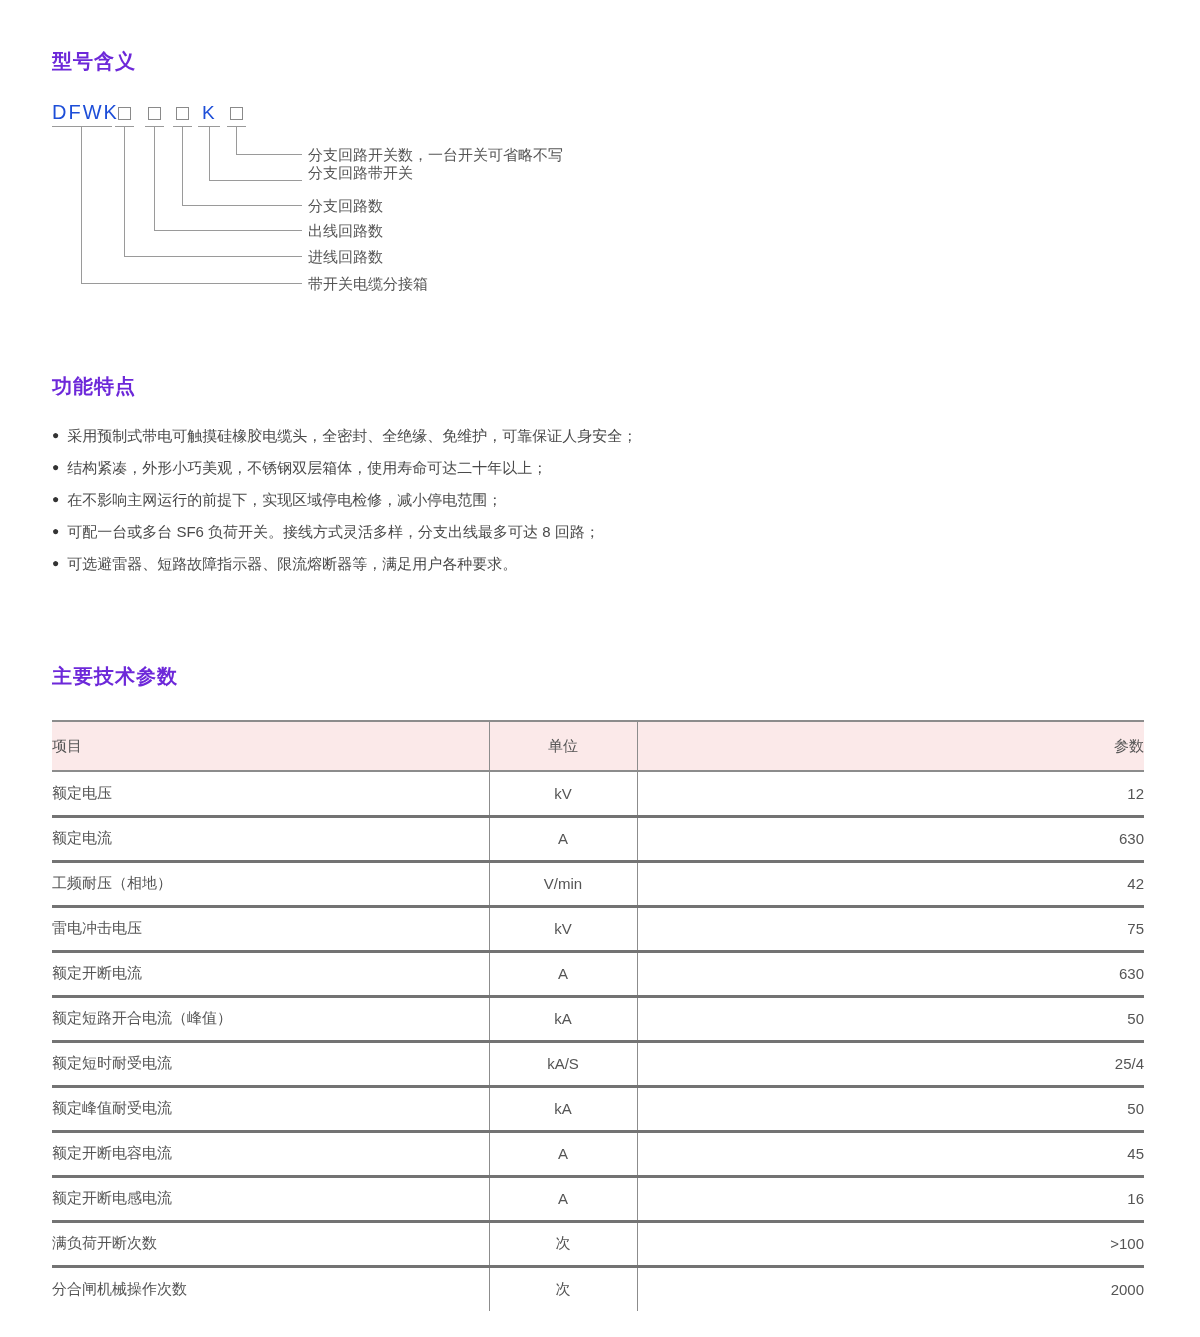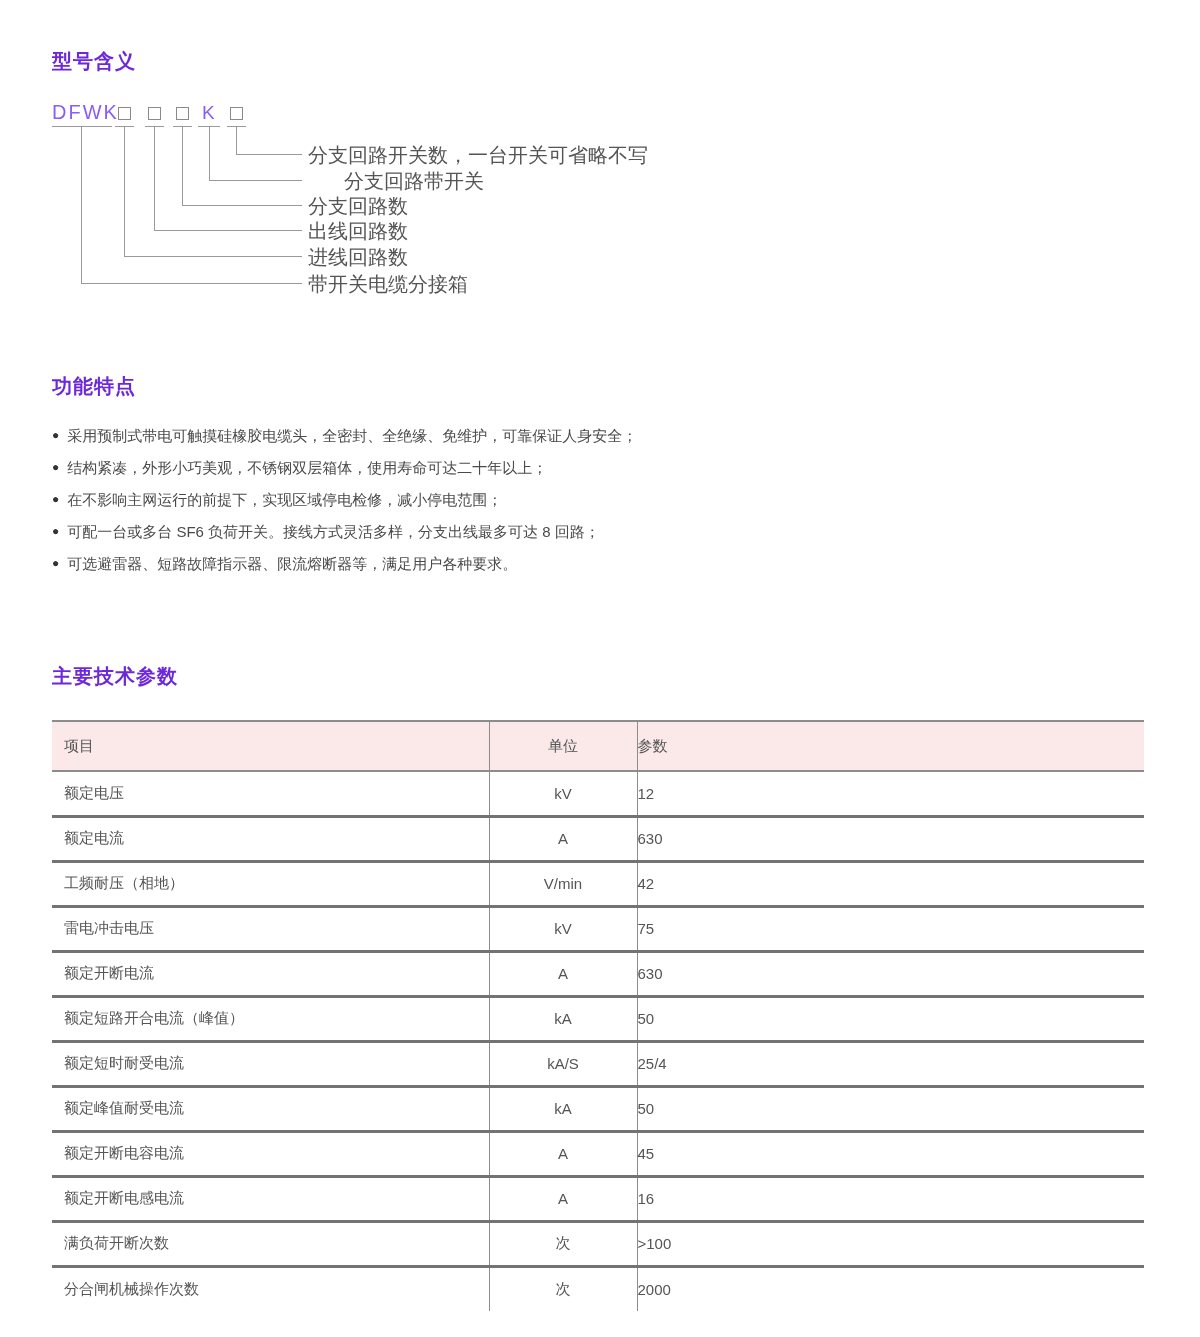--- a/index.html
+++ b/index.html
@@ -15,21 +15,21 @@
 
   .section-title {
     font-size: 20px;
     font-weight: bold;
     color: #6d28d9;
     letter-spacing: 1px;
   }
 
   
   #diagram { position: relative; height: 218px; margin-top: 26px; }
-  .m-el { position: absolute; color: #8b5cf6; }
+  .m-el { position: absolute; color: #1d4ed8; }
   .m-prefix { left: 0; top: 0; font-size: 20px; letter-spacing: 2px; }
   .m-letter { left: 150px; top: 1px; font-size: 19px; }
   .model-box {
     position: absolute; top: 6px;
     width: 13px; height: 13px;
     border: 1px solid #8a8a8a;
     background: #fff;
   }
   .mb1 { left: 66px; } .mb2 { left: 96px; } .mb3 { left: 124px; } .mb4 { left: 178px; }
   .u-seg { position: absolute; top: 25px; border-bottom: 1px solid #9a9a9a; height: 0; }
@@ -45,24 +45,24 @@
     border-bottom: 1px solid #9a9a9a;
   }
   .c0 { left: 184px; height: 29px;  width: 66px; }
   .c1 { left: 157px; height: 55px;  width: 93px; }
   .c2 { left: 130px; height: 80px;  width: 120px; }
   .c3 { left: 102px; height: 105px; width: 148px; }
   .c4 { left: 72px;  height: 131px; width: 178px; }
   .c5 { left: 29px;  height: 158px; width: 221px; }
   .d-label {
     position: absolute; left: 256px;
-    font-size: 20px; color: #555;
+    font-size: 15px; color: #555;
     white-space: nowrap; line-height: 20px;
   }
-  .dl0 { top: 44px; } .dl1 { top: 70px; margin-left: 36px; } .dl2 { top: 95px; }
+  .dl0 { top: 44px; } .dl1 { top: 62px; } .dl2 { top: 95px; }
   .dl3 { top: 120px; } .dl4 { top: 146px; } .dl5 { top: 173px; }
 
   
   .features-title { margin-top: 54px; }
   .feature-list { list-style: none; margin-top: 26px; }
   .feature-item {
     display: flex; align-items: flex-start;
     margin-bottom: 13px;
     font-size: 15px; color: #4a4a4a;
     line-height: 19px;
@@ -82,24 +82,24 @@
     font-size: 15px; color: #555;
   }
   table.params th {
     background: #fbe9e9;
     height: 50px;
     font-weight: normal;
     border-bottom: 2px solid #8c8c8c;
   }
   table.params td { height: 45px; border-bottom: 3px solid #737373; }
   table.params tr:last-child td { border-bottom: none; }
-  .col-item { width: 437px; text-align: left; padding-left: 12px; }
+  .col-item { width: 437px; text-align: left; }
   .col-unit { width: 148px; text-align: center;
               border-left: 1px solid #8c8c8c; border-right: 1px solid #8c8c8c; }
-  .col-value { text-align: left; }
+  .col-value { text-align: right; }
 </style>
 </head>
 <body>
 
 <div class="content">
 
   <h2 class="section-title">型号含义</h2>
 
   <div id="diagram">
     <span class="m-el m-prefix">DFWK</span>

